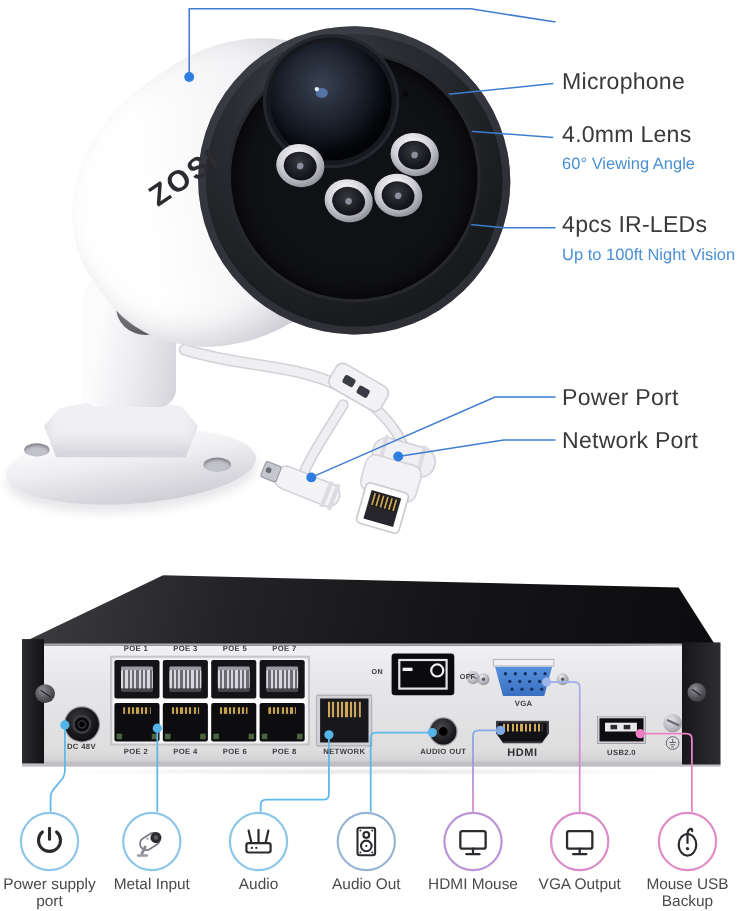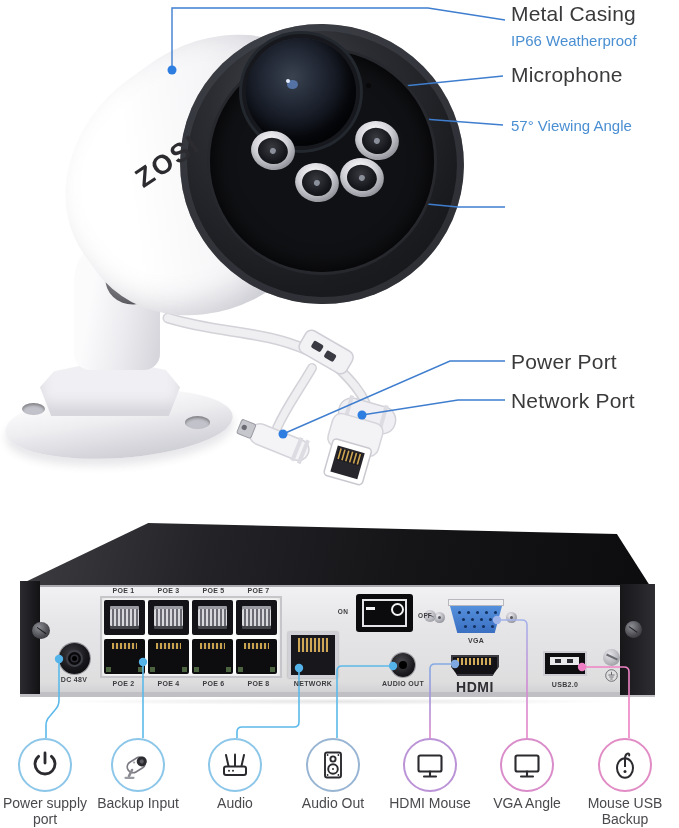--- a/index.html
+++ b/index.html
@@ -108,21 +108,21 @@
   .audio-jack{left:391px;top:653px;width:24px;height:24px;border-radius:50%;z-index:5;
     background:radial-gradient(circle at 42% 36%,#4a4a50,#1a1a1e 62%,#0a0a0c);
     box-shadow:0 0 0 1px #9a9aa0;}
   .audio-jack:after{content:"";position:absolute;left:33%;top:33%;width:34%;height:34%;border-radius:50%;background:#000;}
 
   .hdmi{left:451px;top:655px;width:48px;height:21px;z-index:5;
     clip-path:polygon(0 0,100% 0,100% 55%,86% 100%,14% 100%,0 55%);
     background:#121216;box-shadow:inset 0 0 0 2px #3a3a40;}
   .hdmi .pins{position:absolute;left:6px;top:3px;width:36px;height:7px;
     background:repeating-linear-gradient(90deg,#d2ab58 0 2px,#17171b 2px 4px);}
-  .hdmi-label{font-size:14px;font-weight:800;letter-spacing:.5px;color:#2e2e33;}
+  .hdmi-label{font-size:10px;font-weight:800;letter-spacing:.5px;color:#2e2e33;}
 
   .usb{left:543px;top:651px;width:44px;height:25px;z-index:5;background:#0e0e11;
     border:2.5px solid #cdcdd3;box-sizing:border-box;}
   .usb .tongue{position:absolute;left:5px;top:4px;width:29px;height:8px;background:#e9e9ec;}
   .usb .s1,.usb .s2{position:absolute;top:6px;width:6px;height:4px;background:#2a2a30;}
   .usb .s1{left:10px}.usb .s2{left:22px}
 
   .dc-jack{left:59px;top:643px;width:31px;height:31px;border-radius:50%;z-index:5;
     background:radial-gradient(circle at 42% 36%,#3c3c42,#17171b 55%,#060608);
     box-shadow:0 0 0 1px #97979d;}
@@ -215,30 +215,31 @@
         </div>
       </div>
     <div class="abs led" style="left:340px;top:158px;">
         <div class="in">
           <div class="pin"></div>
         </div>
       </div>
     <div class="abs cam-logo">ZOSI</div>
   </div>
 
-  <div class="callout" style="top:2px;">
-    <div class="t">Metal Casing</div>
-    <div class="s">IP66 Weatherproof</div>
-  </div>
   <div class="callout" style="top:63px;text-align:right;">
     <div class="t">Microphone</div>
     <div class="s"></div>
   </div>
   <div class="callout" style="top:111px;">
-    <div class="s">57° Viewing Angle</div>
+    <div class="t">4.0mm Lens</div>
+    <div class="s">60° Viewing Angle</div>
+  </div>
+  <div class="callout" style="top:193px;">
+    <div class="t">4pcs IR-LEDs</div>
+    <div class="s">Up to 100ft Night Vision</div>
   </div>
   <div class="callout" style="top:389px;">
     <div class="t">Network Port</div>
   </div>
   <div class="callout" style="top:350px;">
     <div class="t">Power Port</div>
   </div>
 
   <div class="abs nvr-shadow"></div>
   <div class="abs nvr-top"></div>
@@ -475,37 +476,37 @@
       </g>
       <circle cx="17" cy="23.5" r="1.5" fill="#2b2b2f"></circle>
     </svg>
   </div>
 
   <div class="leg-label" style="left:-15px;">
     <div>Power supply</div>
     <div>port</div>
   </div>
   <div class="leg-label" style="left:78px;">
-    <div>Backup Input</div>
+    <div>Metal Input</div>
     <div></div>
   </div>
   <div class="leg-label" style="left:175px;">
     <div>Audio</div>
     <div></div>
   </div>
   <div class="leg-label" style="left:273px;">
     <div>Audio Out</div>
     <div></div>
   </div>
   <div class="leg-label" style="left:370px;">
     <div>HDMI Mouse</div>
     <div></div>
   </div>
   <div class="leg-label" style="left:467px;">
-    <div>VGA Angle</div>
+    <div>VGA Output</div>
     <div></div>
   </div>
   <div class="leg-label" style="left:565px;">
     <div>Mouse USB</div>
     <div>Backup</div>
   </div>
 
 </div>
 
 </body></html>

